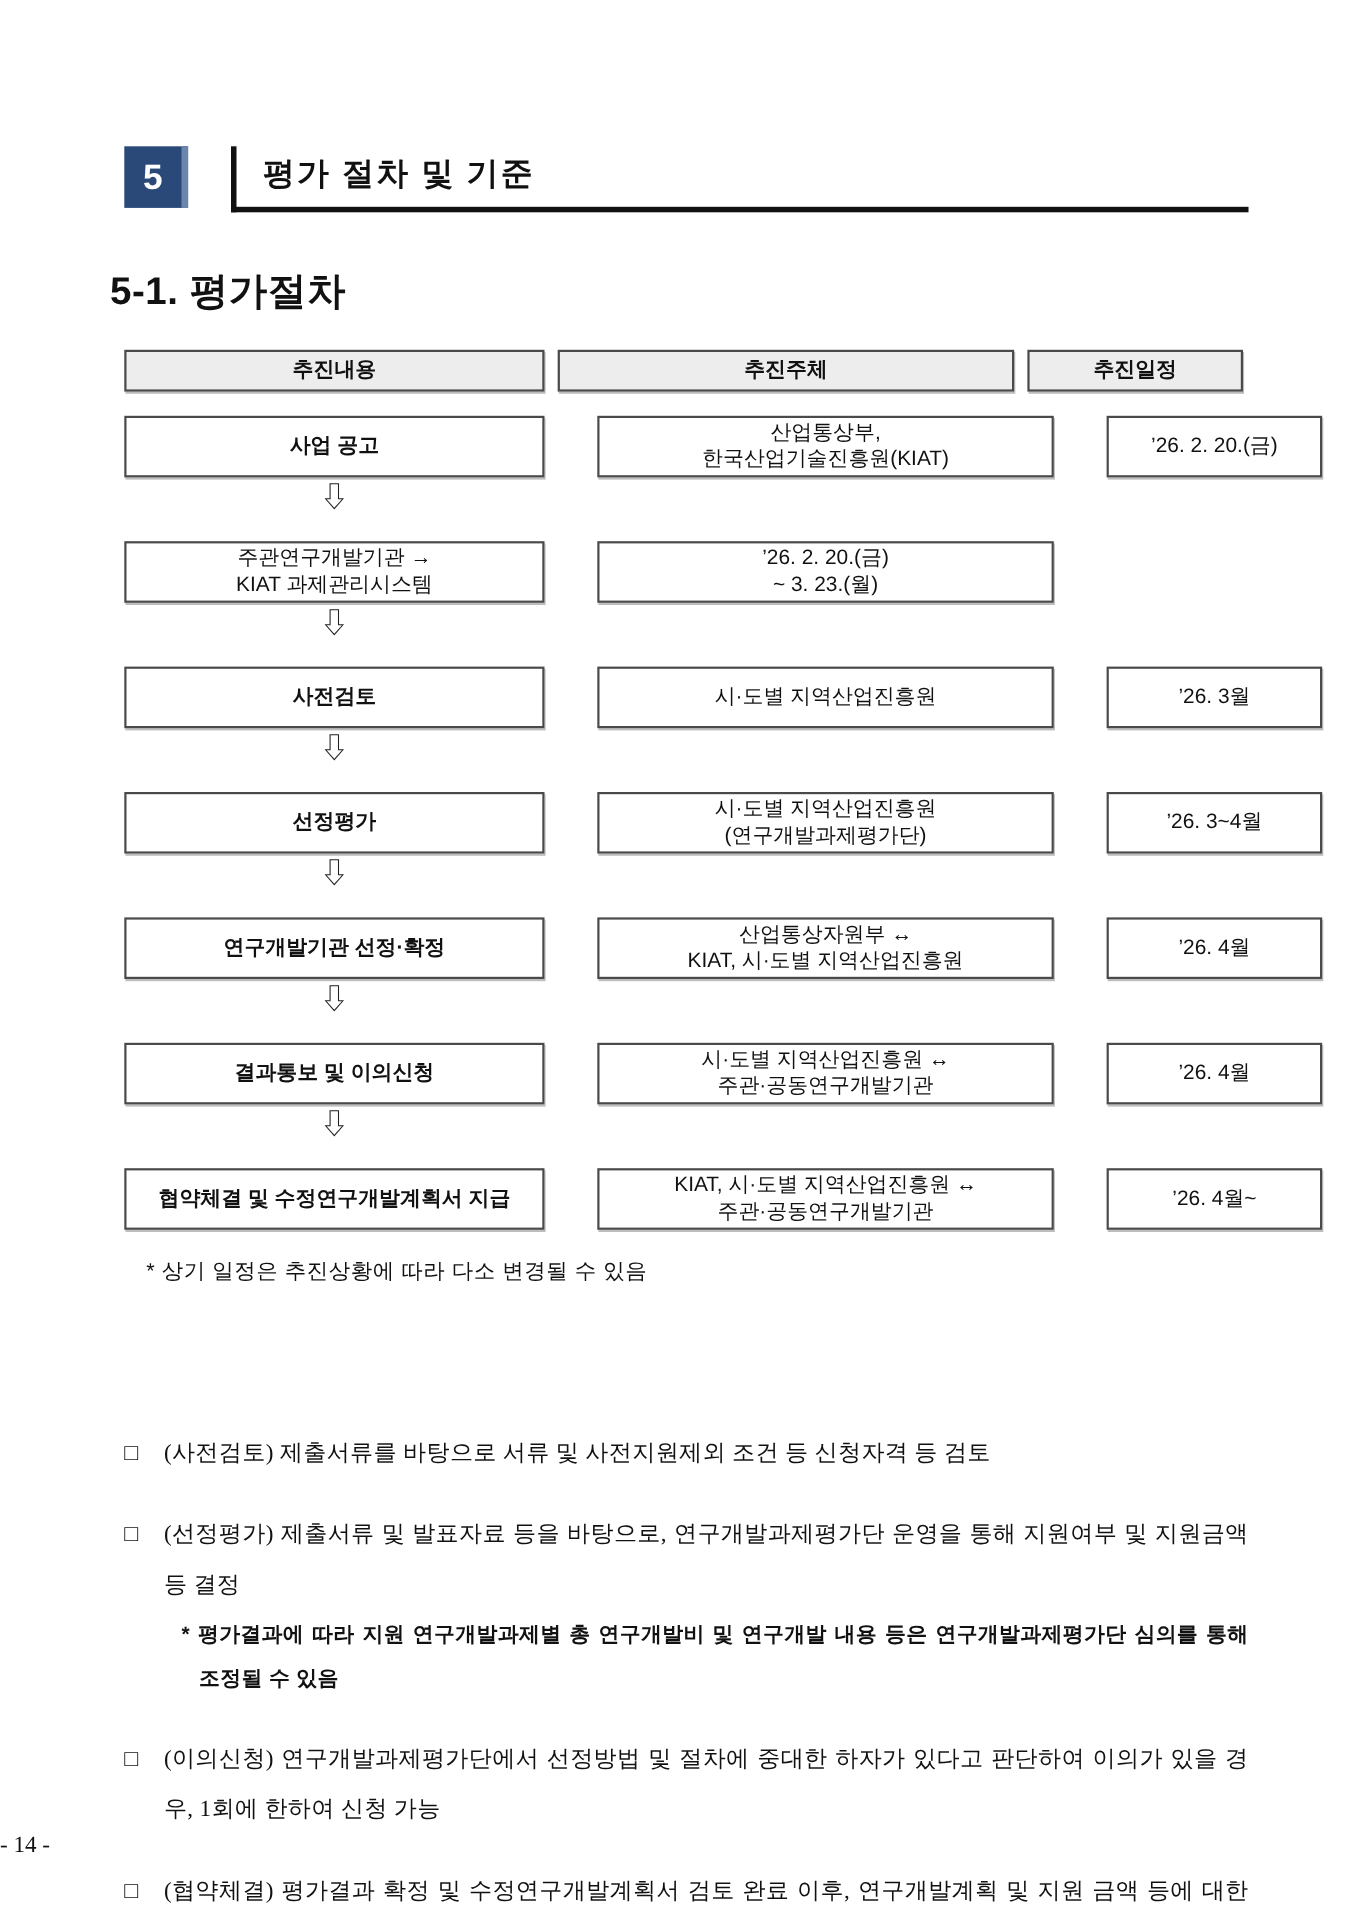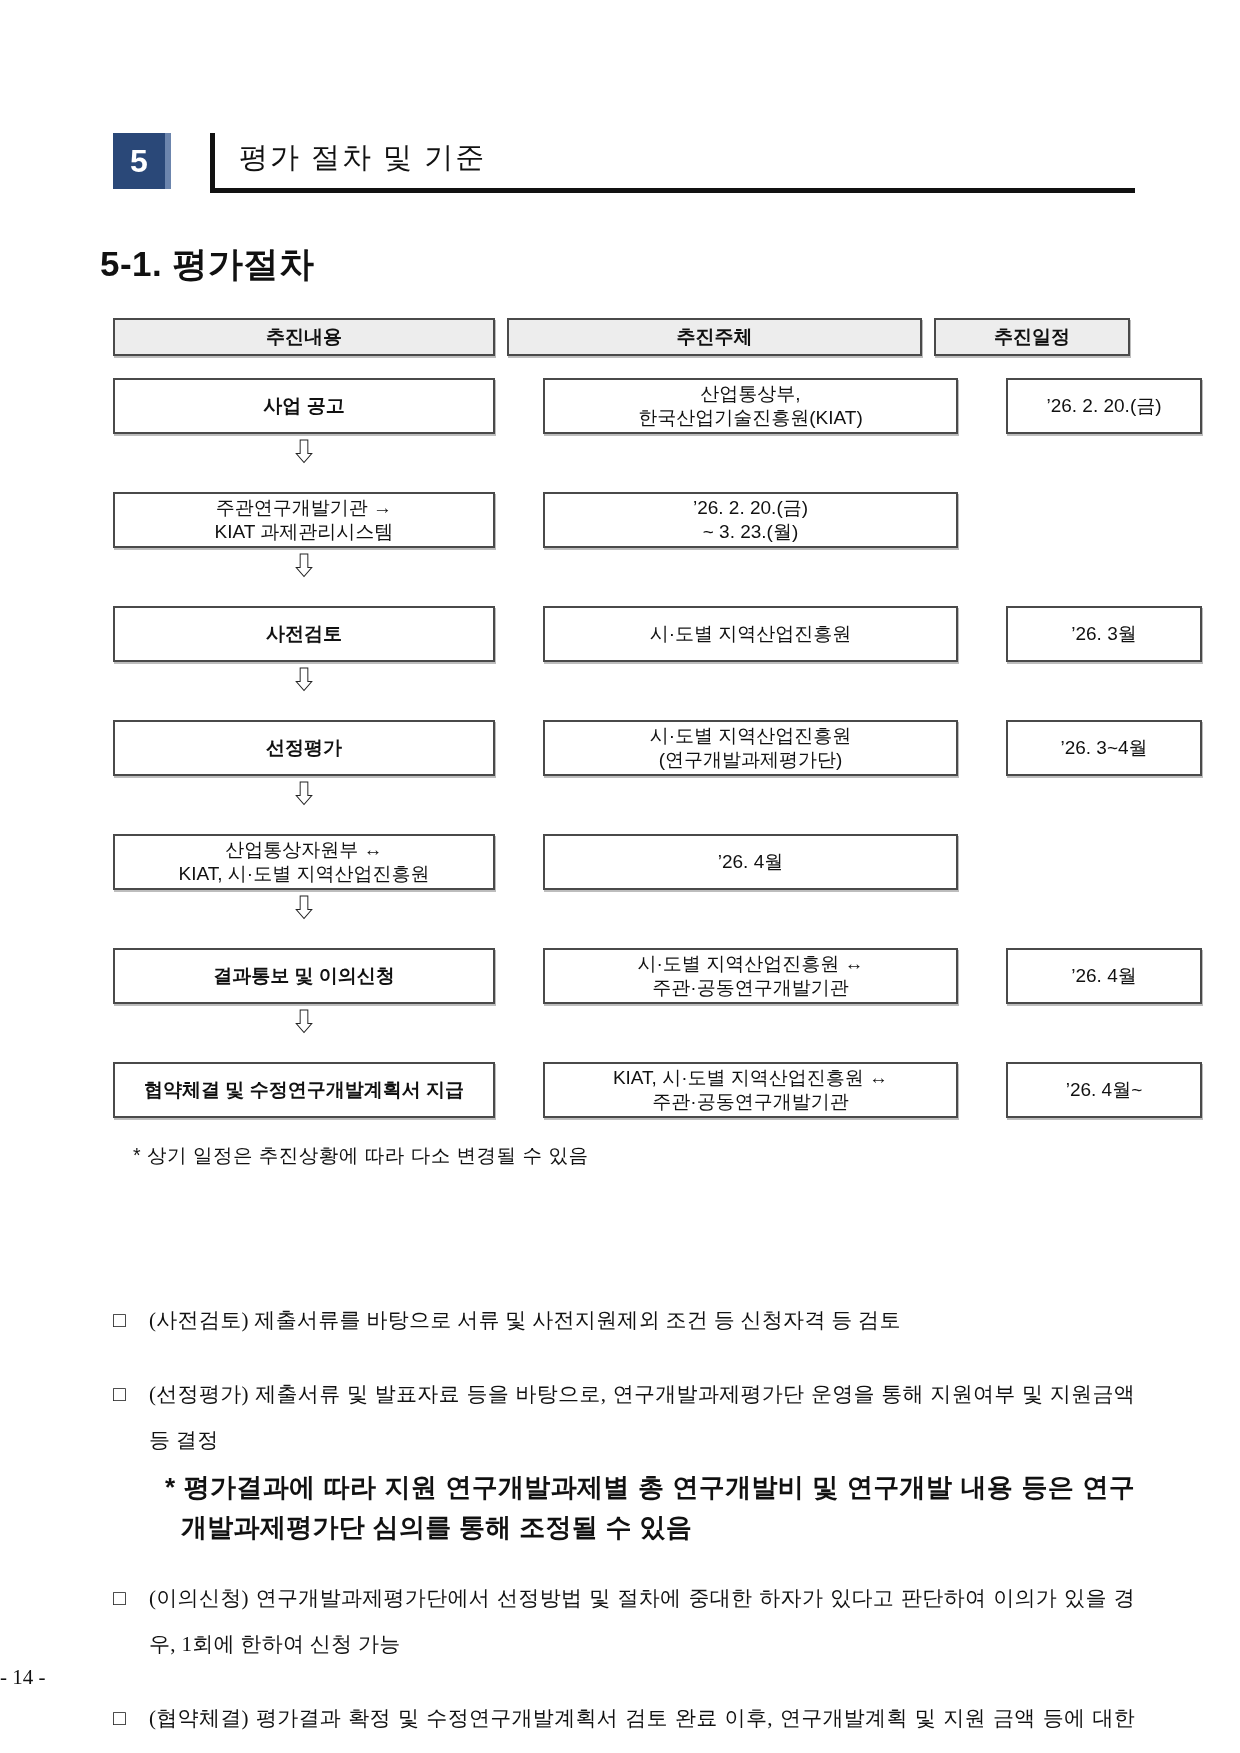--- a/index.html
+++ b/index.html
@@ -30,21 +30,21 @@
     flex: 1 1 auto;
     margin-left: 39px;
     border-left: 5px solid #111111;
     border-bottom: 5px solid #111111;
     box-sizing: border-box;
     display: flex; align-items: center;
     padding-left: 24px;
   }
   .doc-title {
     margin: 0 0 6px 0;
-    font-size: 29px; font-weight: normal; letter-spacing: 2px;
+    font-size: 29px; font-weight: bold; letter-spacing: 2px;
   }
 
   
   .subsection {
     margin: 48px 0 0 -13px;
     font-size: 35px; font-weight: bold; letter-spacing: 0.5px;
   }
 
   
   .flow-table { margin-top: 30px; }
@@ -98,21 +98,21 @@
     letter-spacing: 0.3px;
   }
   .bullet + .bullet { margin-top: 28px; }
   .bullet-marker {
     position: absolute; left: 0; top: 0;
     font-size: 21px; line-height: 46px;
   }
   .bullet-note {
     margin: 4px 0 0 16px;
     font-family: "Liberation Sans", sans-serif;
-    font-size: 26px; font-weight: bold;
+    font-size: 19px; font-weight: bold;
     line-height: 40px;
     text-indent: -16px; padding-left: 16px;
     text-align: justify;
   }
 
   
   .page-footer {
     position: absolute;
     left: 0; right: 0; top: 1665px;
     text-align: left;
@@ -179,20 +179,21 @@
         <div class="cell agent-cell">시·도별 지역산업진흥원
 (연구개발과제평가단)</div>
         <div class="cell schedule-cell">’26. 3~4월</div>
       </div>
       <div class="flow-row arrow-row">
         <div class="arrow-cell">⇩</div>
         <div></div>
         <div></div>
       </div>
       <div class="flow-row data-row">
+        <div class="cell content-cell">연구개발기관 선정·확정</div>
         <div class="cell agent-cell">산업통상자원부 ↔
 KIAT, 시·도별 지역산업진흥원</div>
         <div class="cell schedule-cell">’26. 4월</div>
       </div>
       <div class="flow-row arrow-row">
         <div class="arrow-cell">⇩</div>
         <div></div>
         <div></div>
       </div>
       <div class="flow-row data-row">

